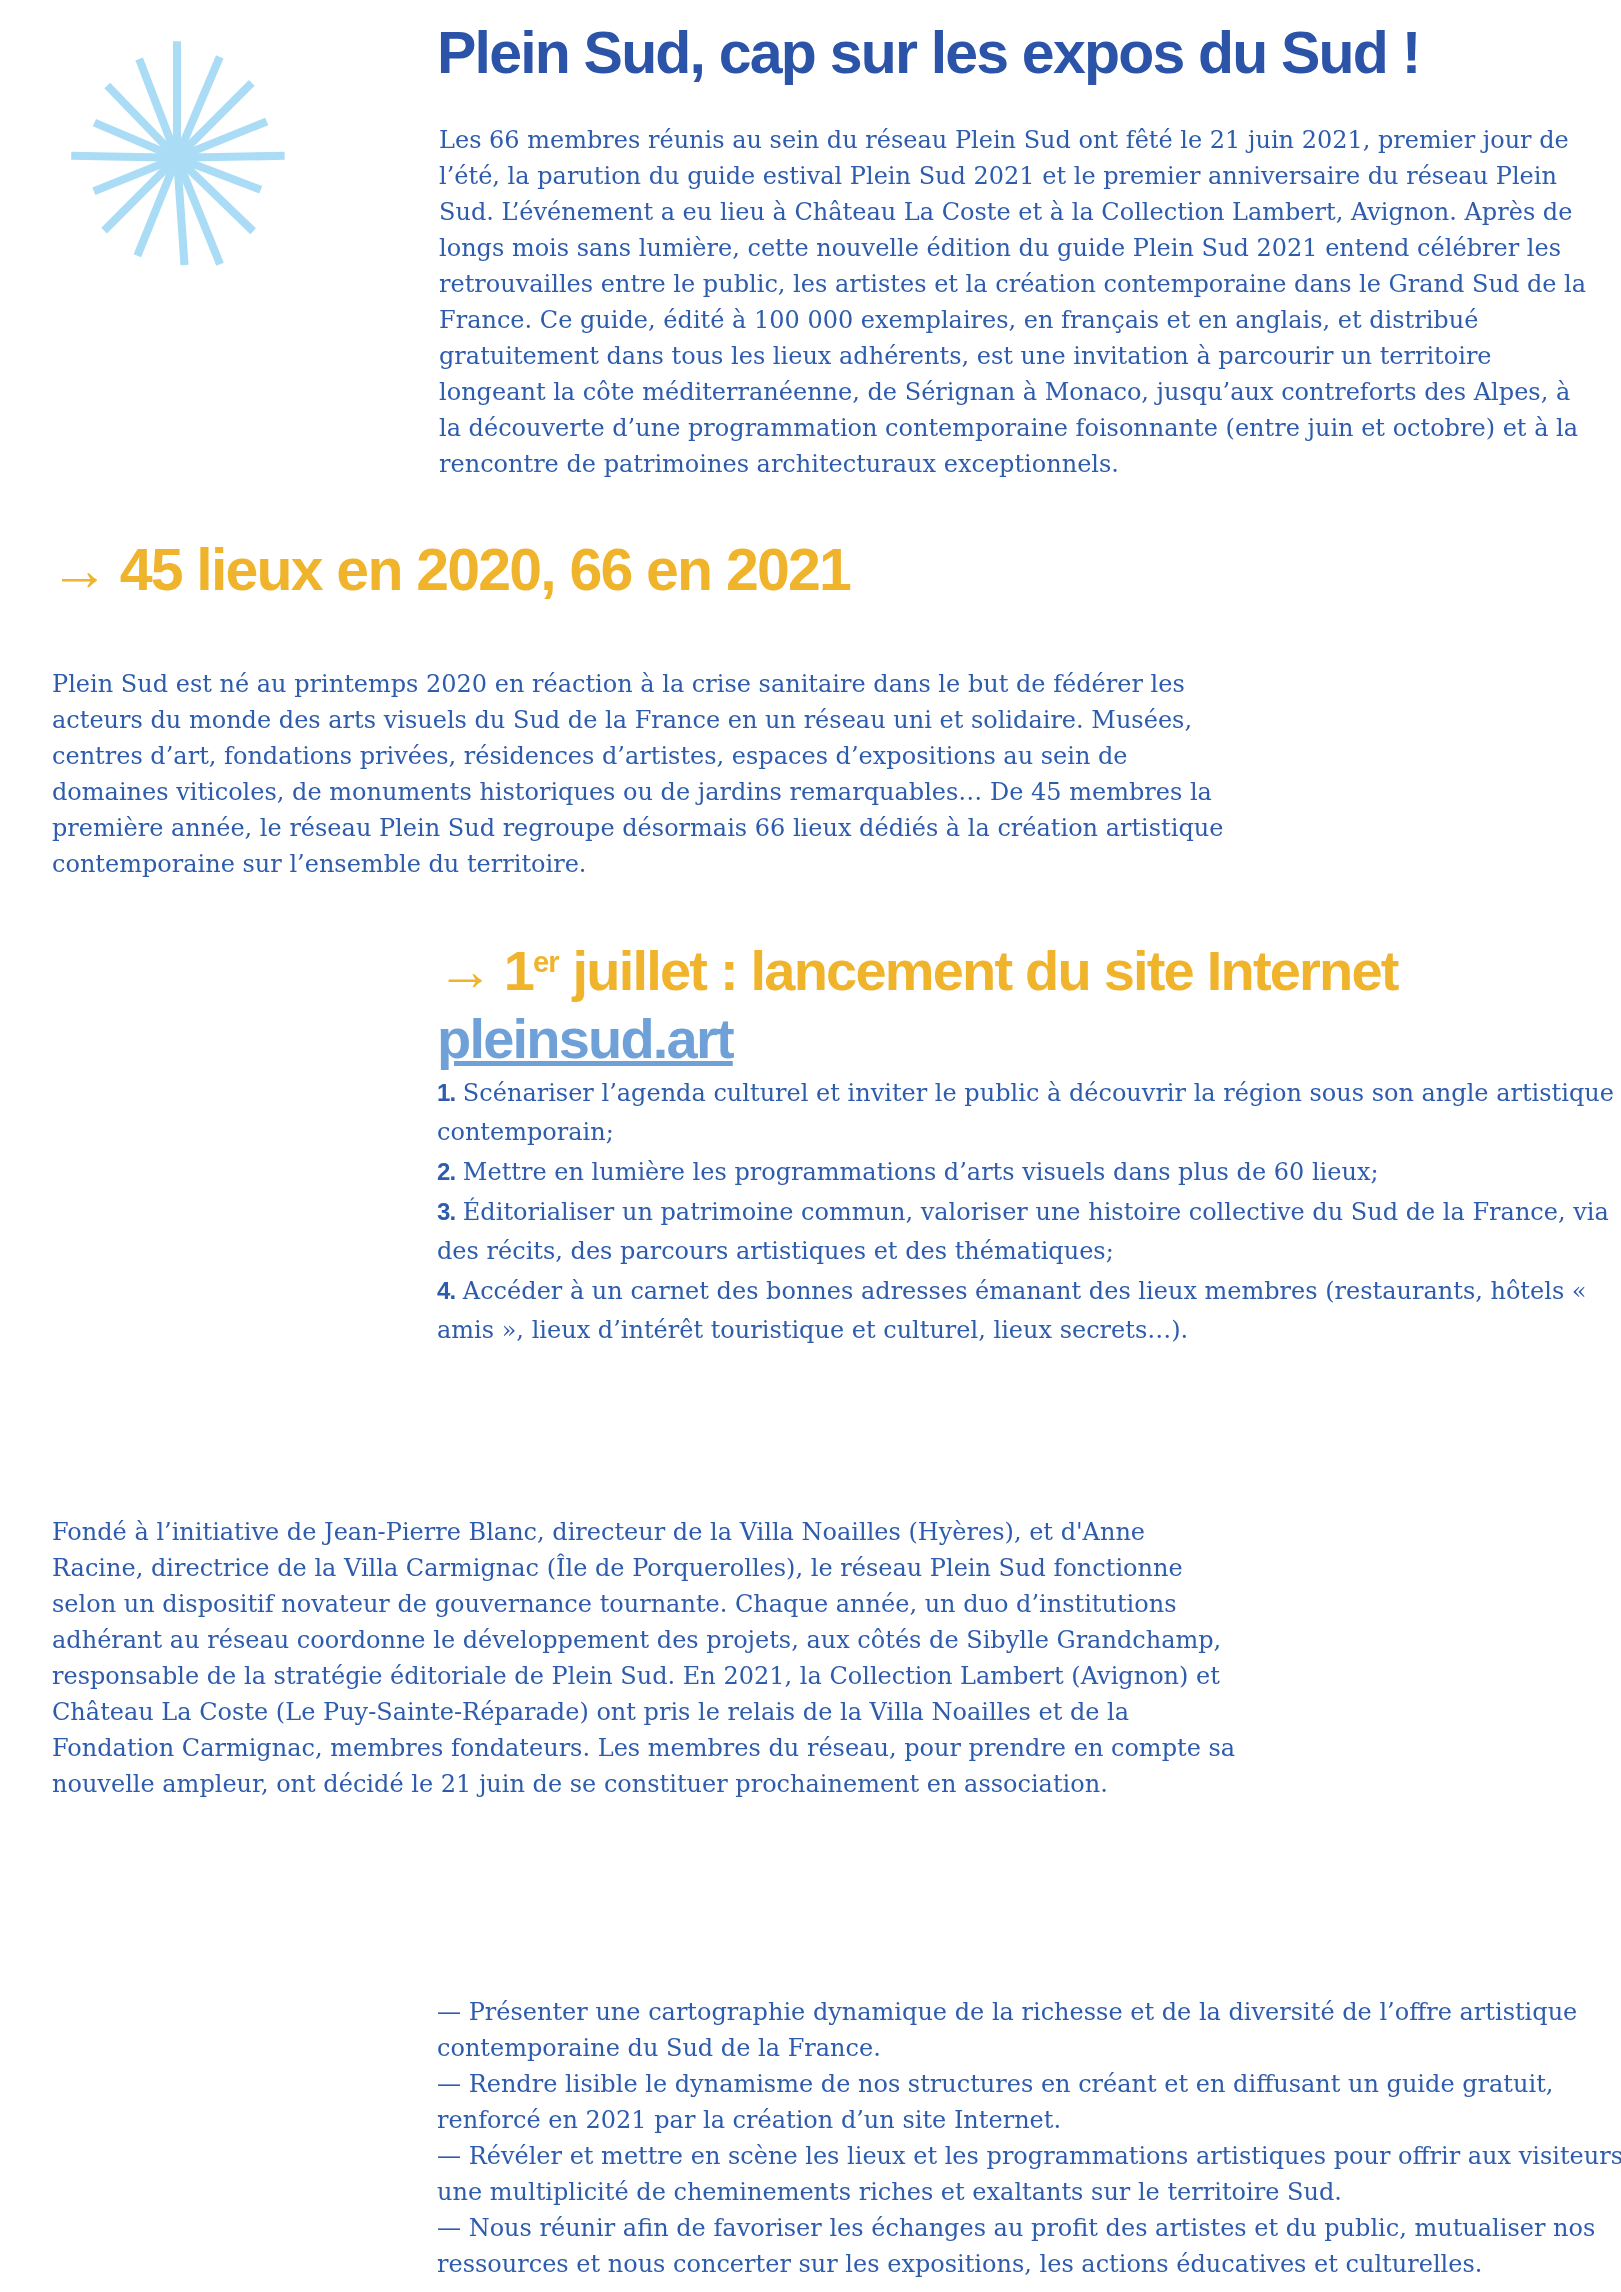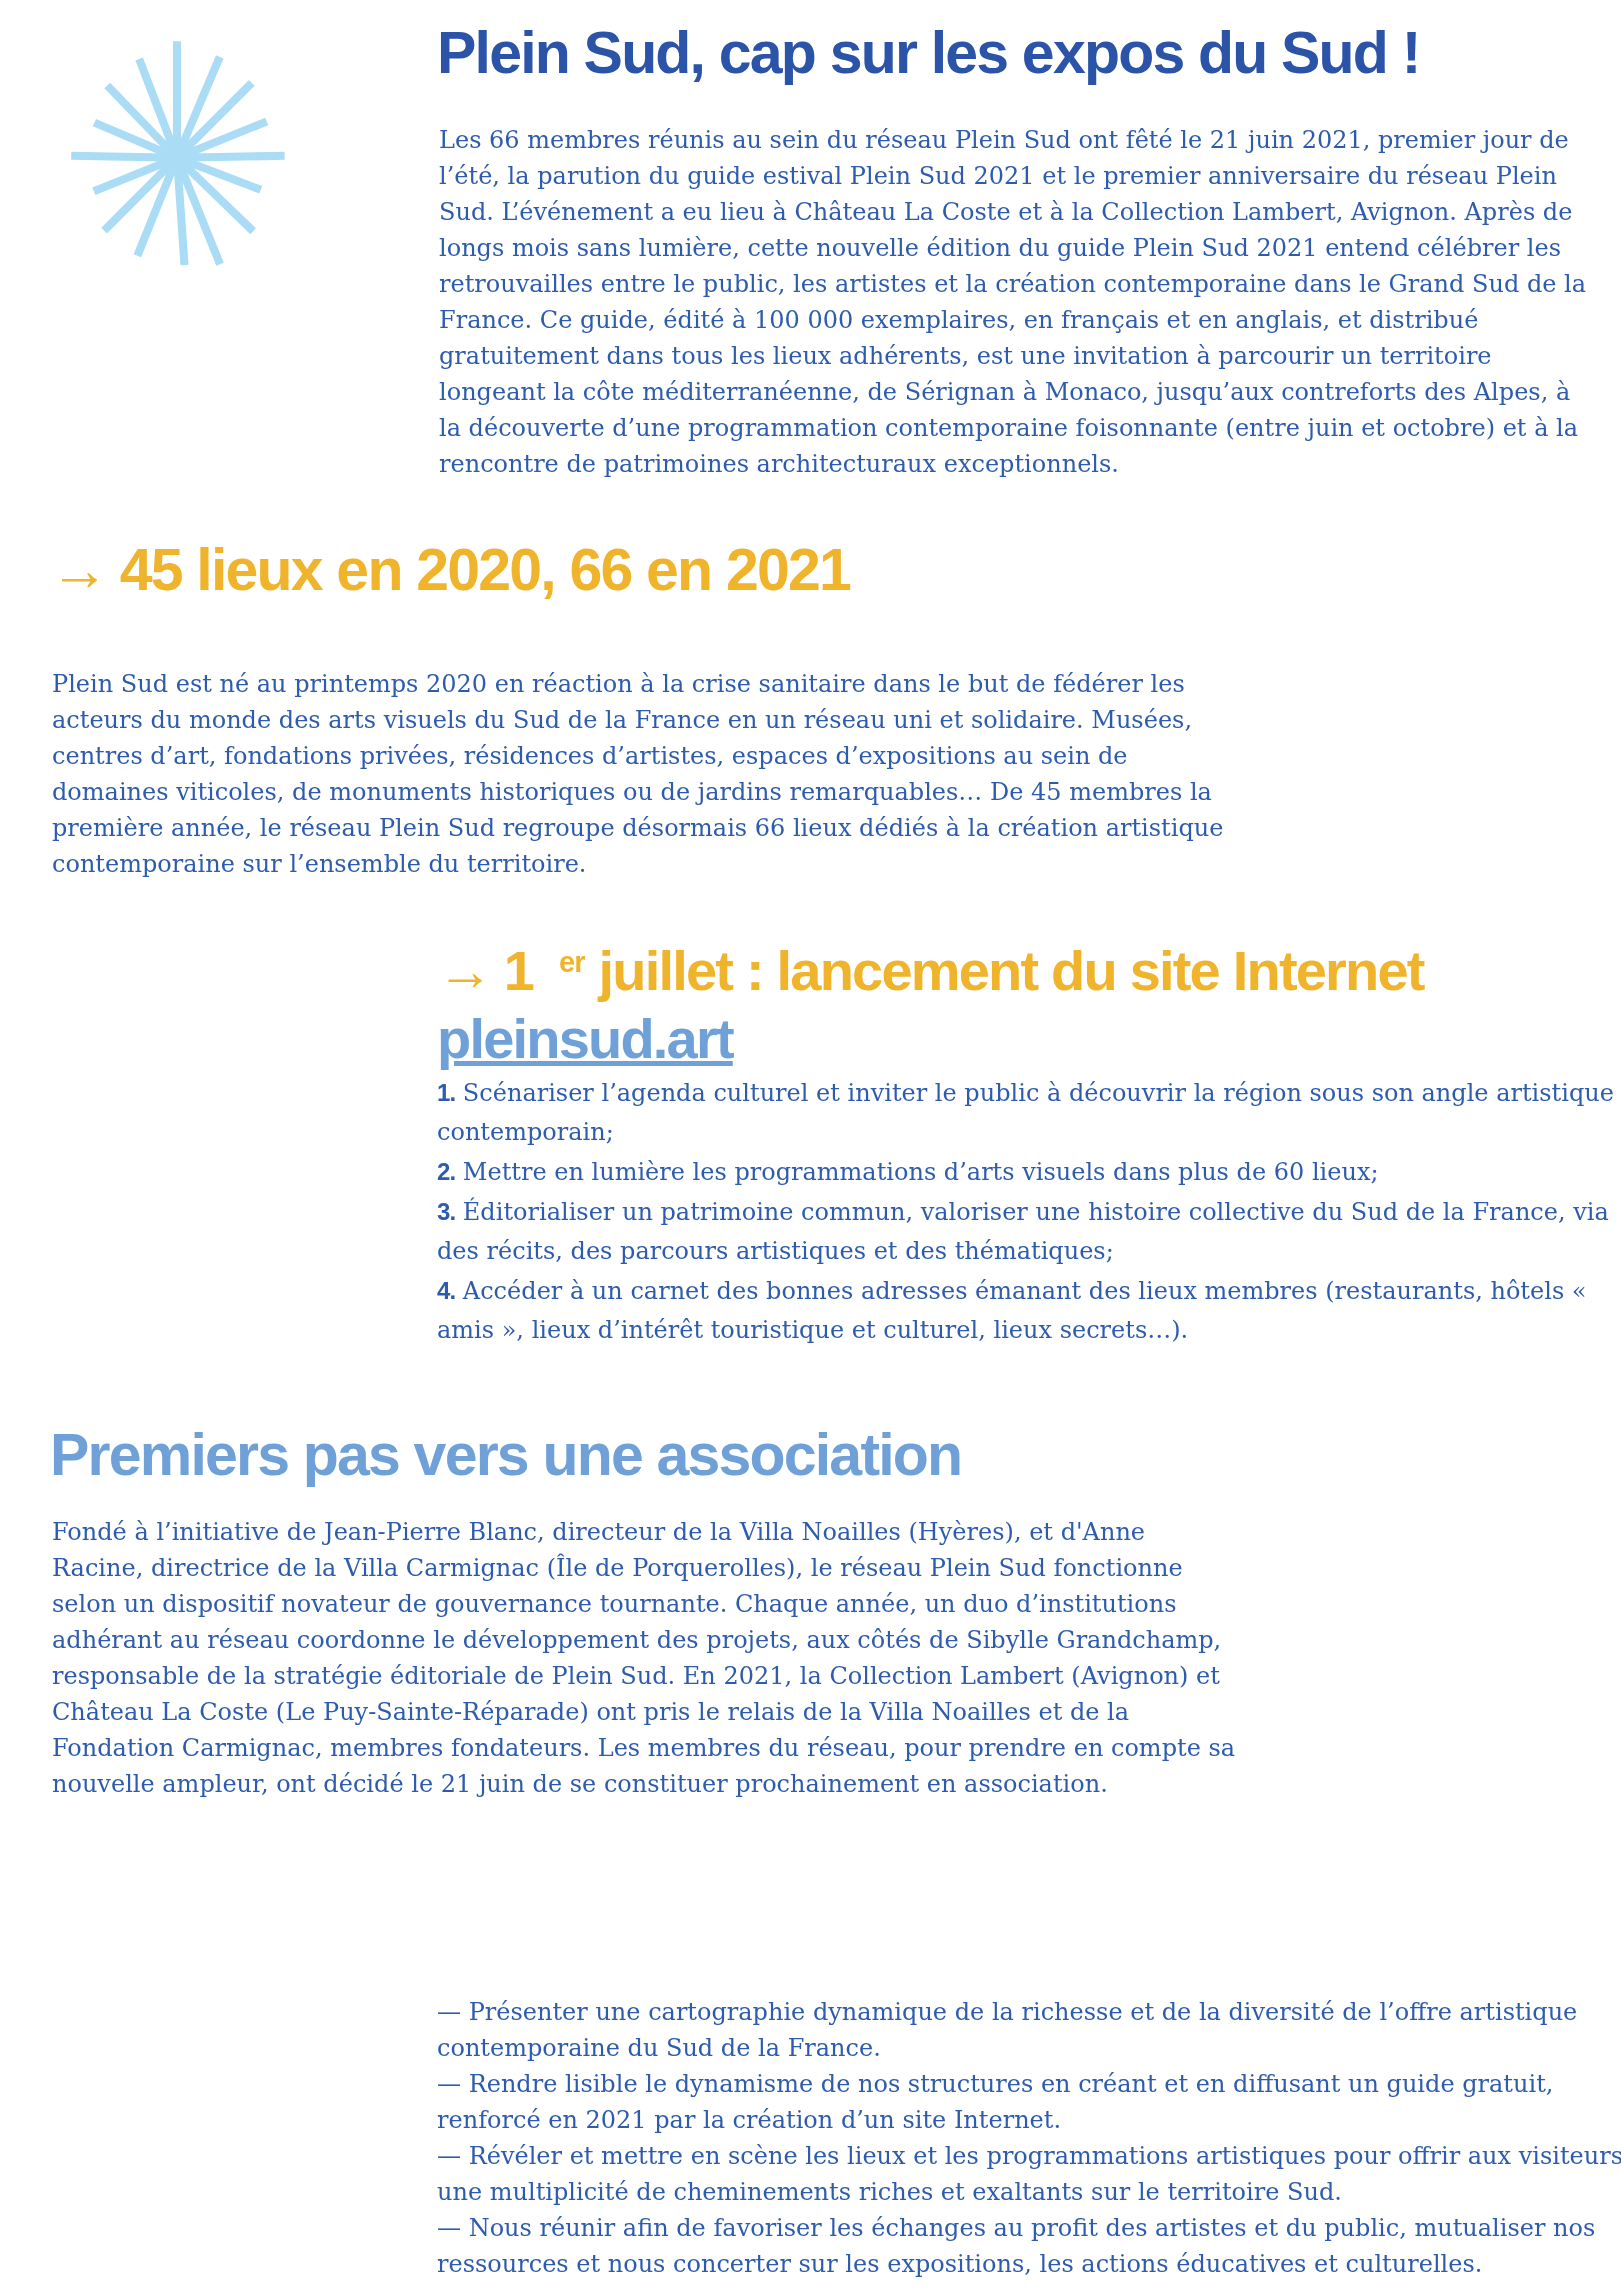--- a/index.html
+++ b/index.html
@@ -13,21 +13,21 @@
   .heading {
     font-family:"Liberation Sans", sans-serif;
     font-weight:bold; letter-spacing:-1.8px; line-height:1.08;
   }
   .title { position:absolute; left:437px; top:21.5px; font-size:59px; color:var(--title_blue); }
   .bodytext { color:var(--body_blue); font-size:24px; line-height:36px; }
   .intro { position:absolute; left:439px; top:122px; width:1157px; }
   .h-lieux { position:absolute; left:50px; top:539px; font-size:59px; color:var(--accent_yellow); }
   .p-lieux { position:absolute; left:52px; top:666px; width:1191px; }
   .h-site { position:absolute; left:437px; top:928px; width:1003px; font-size:56px; line-height:68px; color:var(--accent_yellow); }
-  .h-site sup { font-size:0.52em; vertical-align:0.62em; letter-spacing:-0.9px;margin-left:26px; }
+  .h-site sup { font-size:0.52em; vertical-align:0.62em; letter-spacing:-0.9px; }
   .site-link { color:var(--steel_blue);text-decoration:underline; }
   .arrow { display:inline-block; margin-right:12.5px; }
   .list { position:absolute; }
   .list-site { left:437px; top:1073px; width:1191px; }
   .list-site p { line-height:39px; }
   .num { font-family:"Liberation Sans", sans-serif; font-weight:bold; letter-spacing:-0.9px; }
   .h-assoc { position:absolute; left:50px; top:1424px; font-size:59px; color:var(--steel_blue); }
   .p-assoc { position:absolute; left:52px; top:1514px; width:1191px; }
   .h-objectifs { position:absolute; left:437px; top:1908px; font-size:56px; color:var(--sky_blue); }
   .list-obj { left:437px; top:1994px; width:1197px; }
@@ -69,21 +69,20 @@
 
   <h2 class="heading h-site"><span class="arrow">→</span><span><span>1</span><sup>er</sup></span><span> juillet : lancement du site Internet </span><span class="site-link">pleinsud.art</span></h2>
 
   <div class="bodytext list list-site">
     <p><span class="num">1.</span><span> Scénariser l’agenda culturel et inviter le public à découvrir la région sous son angle artistique contemporain;</span></p>
     <p><span class="num">2.</span><span> Mettre en lumière les programmations d’arts visuels dans plus de 60 lieux;</span></p>
     <p><span class="num">3.</span><span> Éditorialiser un patrimoine commun, valoriser une histoire collective du Sud de la France, via des récits, des parcours artistiques et des thématiques;</span></p>
     <p><span class="num">4.</span><span> Accéder à un carnet des bonnes adresses émanant des lieux membres (restaurants, hôtels « amis », lieux d’intérêt touristique et culturel, lieux secrets…).</span></p>
   </div>
 
-  <h2 class="heading h-assoc">Premiers pas vers une association</h2>
 
   <p class="bodytext p-assoc">Fondé à l’initiative de Jean-Pierre Blanc, directeur de la Villa Noailles (Hyères), et d'Anne Racine, directrice de la Villa Carmignac (Île de Porquerolles), le réseau Plein Sud fonctionne selon un dispositif novateur de gouvernance tournante. Chaque année, un duo d’institutions adhérant au réseau coordonne le développement des projets, aux côtés de Sibylle Grandchamp, responsable de la stratégie éditoriale de Plein Sud. En 2021, la Collection Lambert (Avignon) et Château La Coste (Le Puy-Sainte-Réparade) ont pris le relais de la Villa Noailles et de la Fondation Carmignac, membres fondateurs. Les membres du réseau, pour prendre en compte sa nouvelle ampleur, ont décidé le 21 juin de se constituer prochainement en association.</p>
 
 
   <div class="bodytext list list-obj">
     <p>— Présenter une cartographie dynamique de la richesse et de la diversité de l’offre artistique contemporaine du Sud de la France.</p>
     <p>— Rendre lisible le dynamisme de nos structures en créant et en diffusant un guide gratuit, renforcé en 2021 par la création d’un site Internet.</p>
     <p>— Révéler et mettre en scène les lieux et les programmations artistiques pour offrir aux visiteurs une multiplicité de cheminements riches et exaltants sur le territoire Sud.</p>
     <p>— Nous réunir afin de favoriser les échanges au profit des artistes et du public, mutualiser nos ressources et nous concerter sur les expositions, les actions éducatives et culturelles.</p>
   </div>

